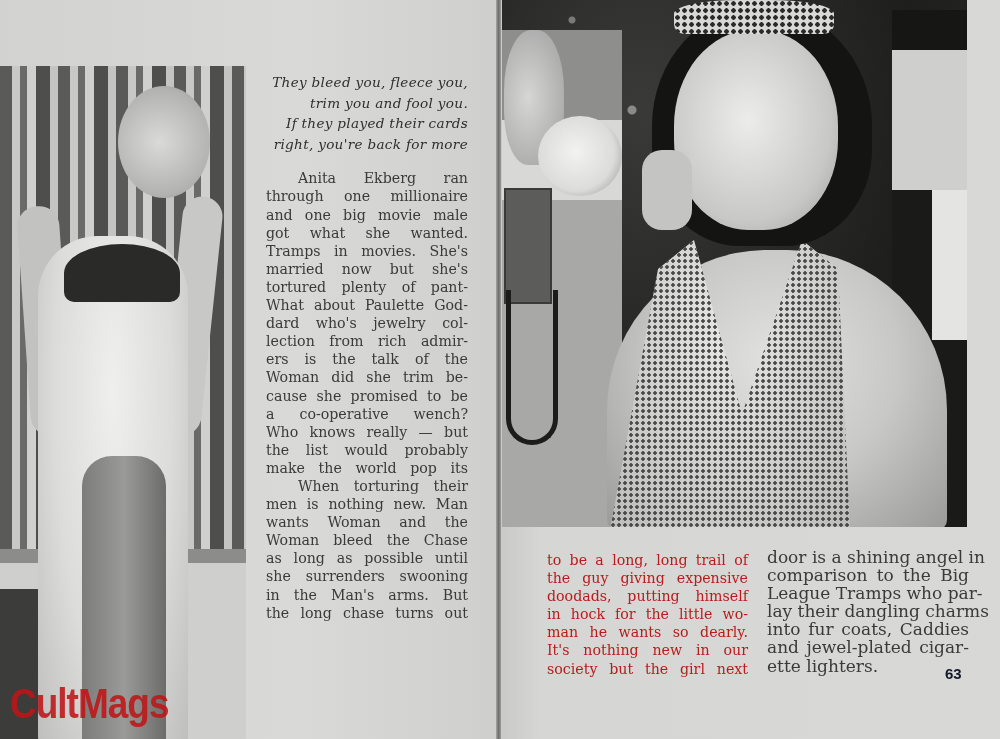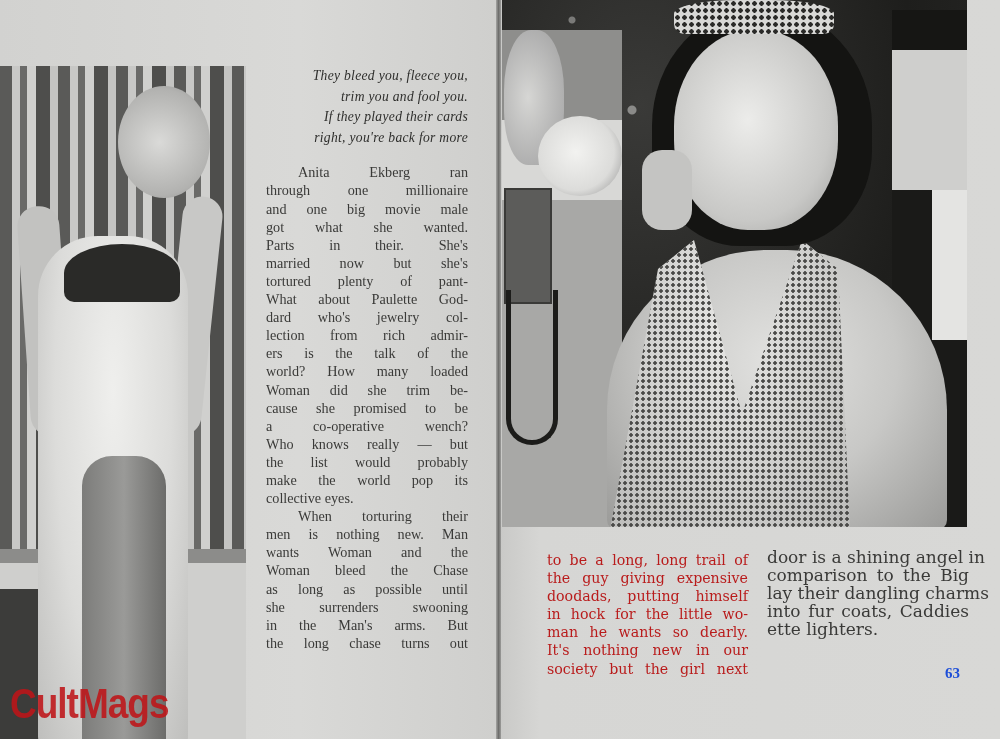--- a/index.html
+++ b/index.html
@@ -64,22 +64,22 @@
   }
   .watermark {
     position:absolute; left:10px; top:680px;
     font-family:"Liberation Sans", sans-serif; font-weight:bold;
     font-size:37px; letter-spacing:-1px;
     color:rgba(190,20,24,0.88);
     transform:scaleY(1.15); transform-origin:left top;
   }
   
   .col-left {
-    position:absolute; left:266px; top:66px; width:202px;
-    color:#3a3a38; font-size:14.2px; line-height:18.1px;font-family:Liberation Serif, serif;
+    position:absolute; left:266px; top:72px; width:202px;
+    color:#3a3a38; font-size:14.2px; line-height:18.1px;
   }
   .deck {
     font-style:italic; text-align:right; font-size:13.6px; line-height:20.6px;
     color:#2e2e2c; margin-bottom:15px; letter-spacing:0.3px;
   }
   .para { text-align:justify; text-align-last:justify; }
   .para .line { display:block; text-align:justify; text-align-last:justify; white-space:nowrap; }
   .para .line.last { text-align-last:left; }
   .indent { padding-left:32px; }
   
@@ -157,22 +157,22 @@
   .col-r1 {
     position:absolute; left:547px; top:551px; width:201px;
     color:#b91c1c; font-size:14.2px; line-height:18.1px;
   }
   .col-r2 {
     position:absolute; left:767px; top:548px; width:202px;
     color:#3a3a38; font-size:17px; line-height:18.1px;
   }
   .page-number {
     position:absolute; left:945px; top:665px;
-    font-family:Liberation Serif, serif; font-weight:bold; font-size:15px;
-    color:#1d4ed8;
+    font-family:Liberation Sans, sans-serif; font-weight:bold; font-size:15px;
+    color:#0f172a;
   }
 </style>
 </head>
 <body>
 
 <div class="page-left"></div>
 <div class="page-right"></div>
 <div class="gutter"></div>
 
 <div class="photo-left">
@@ -192,35 +192,33 @@
     <div>They bleed you, fleece you,</div>
     <div>trim you and fool you.</div>
     <div>If they played their cards</div>
     <div>right, you're back for more</div>
   </div>
   <div class="para">
     <span class="line indent">Anita Ekberg ran</span>
     <span class="line">through one millionaire</span>
     <span class="line">and one big movie male</span>
     <span class="line">got what she wanted.</span>
-    <span class="line">Parts in their. She's</span>
+    <span class="line">Tramps in movies. She's</span>
     <span class="line">married now but she's</span>
     <span class="line">tortured plenty of pant-</span>
     <span class="line">What about Paulette God-</span>
     <span class="line">dard who's jewelry col-</span>
     <span class="line">lection from rich admir-</span>
     <span class="line">ers is the talk of the</span>
-    <span class="line">world? How many loaded</span>
     <span class="line">Woman did she trim be-</span>
     <span class="line">cause she promised to be</span>
     <span class="line">a co-operative wench?</span>
     <span class="line">Who knows really — but</span>
     <span class="line">the list would probably</span>
     <span class="line">make the world pop its</span>
-    <span class="line last">collective eyes.</span>
   </div>
   <div class="para">
     <span class="line indent">When torturing their</span>
     <span class="line">men is nothing new. Man</span>
     <span class="line">wants Woman and the</span>
     <span class="line">Woman bleed the Chase</span>
     <span class="line">as long as possible until</span>
     <span class="line">she surrenders swooning</span>
     <span class="line">in the Man's arms. But</span>
     <span class="line">the long chase turns out</span>
@@ -249,17 +247,19 @@
   <span class="line">the guy giving expensive</span>
   <span class="line">doodads, putting himself</span>
   <span class="line">in hock for the little wo-</span>
   <span class="line">man he wants so dearly.</span>
   <span class="line">It's nothing new in our</span>
   <span class="line">society but the girl next</span>
 </div>
 <div class="col-r2 para">
   <span class="line">door is a shining angel in</span>
   <span class="line">comparison to the Big</span>
+  <span class="line">League Tramps who par-</span>
   <span class="line">lay their dangling charms</span>
   <span class="line">into fur coats, Caddies</span>
+  <span class="line">and jewel-plated cigar-</span>
   <span class="line last">ette lighters.</span>
 </div>
 <div class="page-number">63</div>
 
 </body></html>

